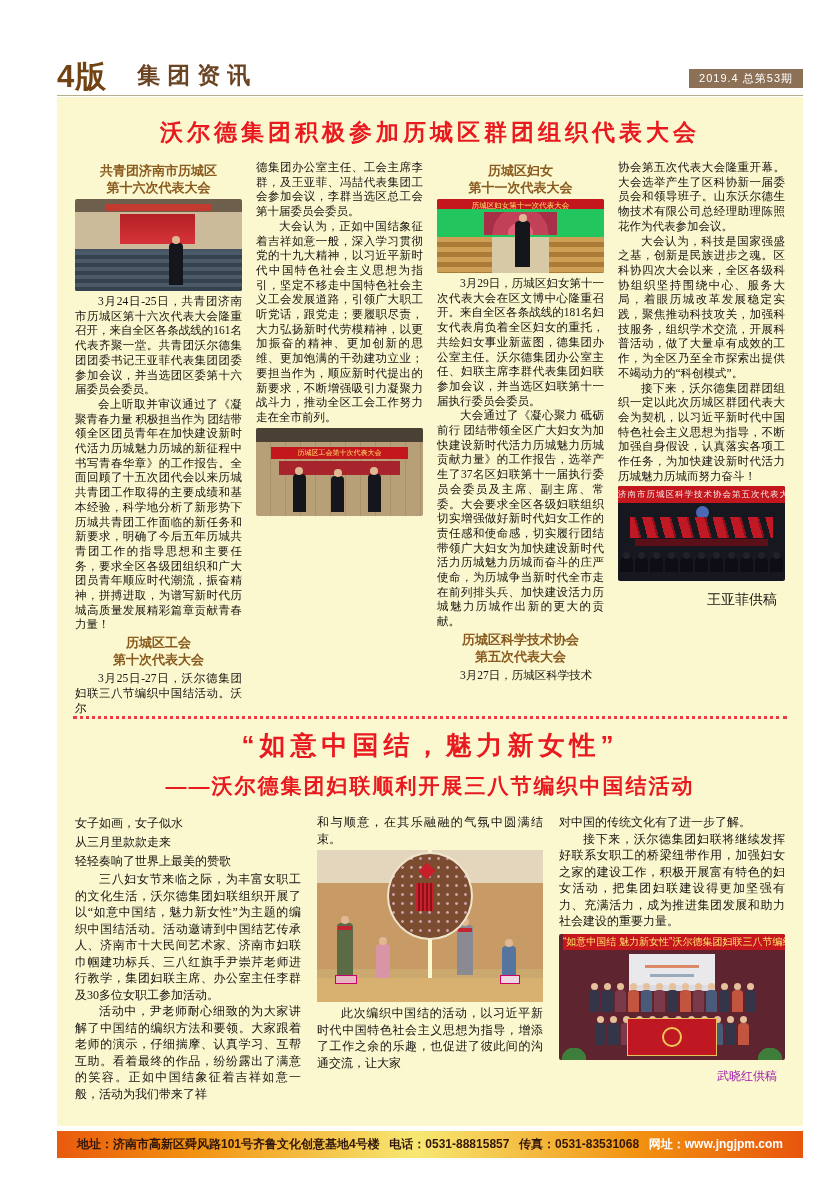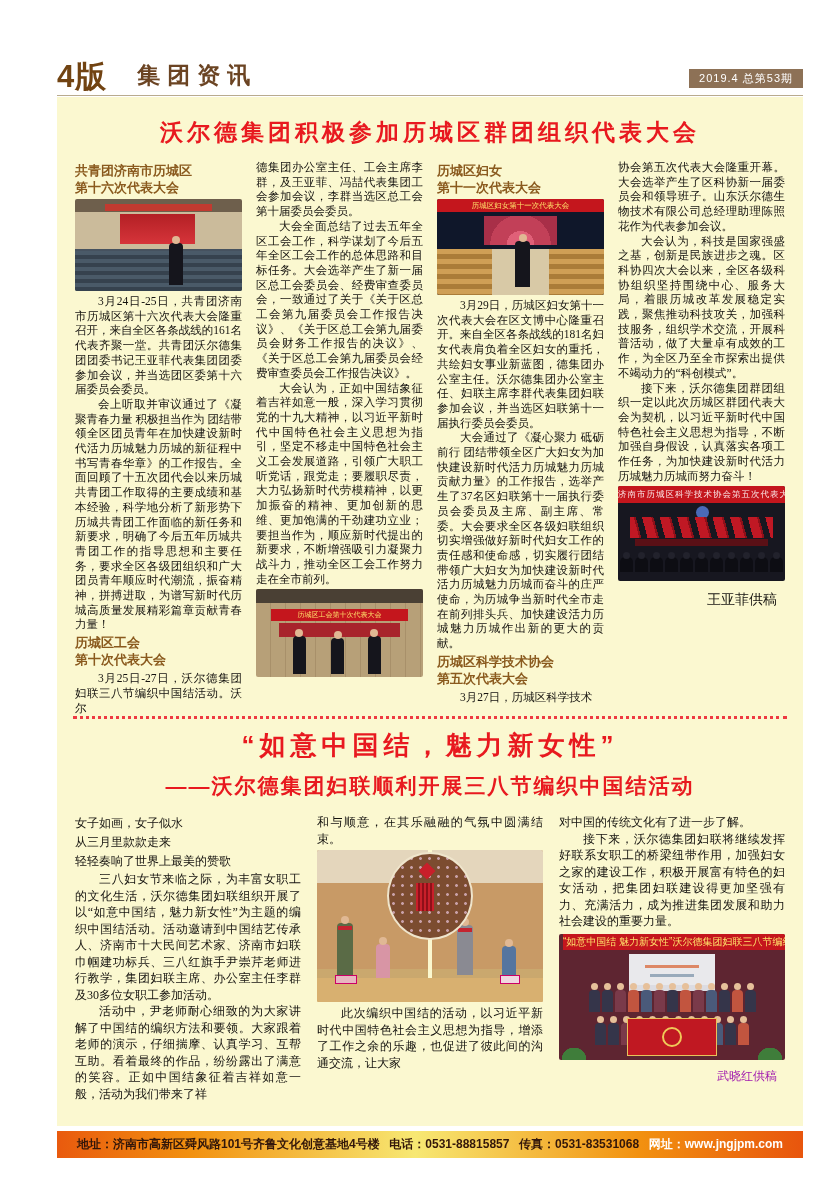--- a/index.html
+++ b/index.html
@@ -15,21 +15,21 @@
   .header-rule { position:absolute; left:57px; top:95px; width:746px; height:1px; background:#b9ab8e; }
 
   
   .panel { position:absolute; left:57px; top:97px; width:746px; height:1029px; background:#fbf8d0; }
 
   .a1-title { padding-top:20px; text-align:center; font-family:"Liberation Sans",sans-serif; font-weight:bold; font-size:23px; color:#e8191f; letter-spacing:4px; }
   .a1-cols { display:flex; gap:14px; padding:12px 18px 0; height:566px; overflow:hidden; }
   .a1-cols .col { flex:1; min-width:0; font-size:11.5px; line-height:14.7px; color:#15130f; text-align:justify; overflow:hidden; }
   .col p { text-align:justify; }
   p.ind { text-indent:2em; }
-  .subhead { font-family:"Liberation Sans",sans-serif; font-weight:bold; color:#8a5a1e; font-size:13px; line-height:17px; margin:2px 0 3px; }
+  .subhead { font-family:"Liberation Sans",sans-serif; font-weight:bold; color:#8a5a1e; text-align:center; font-size:13px; line-height:17px; margin:2px 0 3px; }
 
   .sep { margin:2px 16px 0; border-top:3px dotted #ee3a42; height:3px; }
 
   .a2-title1 { padding-top:9px; text-align:center; font-family:"Liberation Sans",sans-serif; font-weight:bold; font-size:26px; color:#e8191f; letter-spacing:5px; }
   .a2-title2 { text-align:center; font-family:"Liberation Sans",sans-serif; font-weight:bold; font-size:21px; color:#e8191f; letter-spacing:2px; margin-top:9px; }
   .a2-cols { display:flex; gap:16px; padding:14px 18px 0; height:328px; overflow:hidden; }
   .a2-cols .col { flex:1; min-width:0; font-size:12px; line-height:16.5px; color:#15130f; text-align:justify; overflow:hidden; }
   .poem p { line-height:19px; text-align:left; }
 
   .credit { text-align:right; font-size:14px; margin-top:12px; padding-right:8px; color:#15130f; }
@@ -44,21 +44,21 @@
   .ph1 .screen { position:absolute; left:27%; top:16%; width:45%; height:33%; background:linear-gradient(180deg,#b32025,#d6343a); }
   .ph1 .seats { position:absolute; left:0; right:0; bottom:0; height:44%; background:repeating-linear-gradient(180deg,#4a5a68 0 4px,#36424e 4px 8px); }
   .fig { position:absolute; background:#15151c; border-radius:4px 4px 0 0; }
   .fig::before { content:""; position:absolute; top:-7px; left:50%; transform:translateX(-50%); width:8px; height:8px; border-radius:50%; background:#e0b894; }
 
   .ph2 { height:88px; background:repeating-linear-gradient(90deg,#b7a078 0 14px,#a8906a 14px 15px); }
   .ph2 .ceil { position:absolute; top:0; left:0; right:0; height:16%; background:#4a4034; }
   .ph2 .ban2 { top:22%; left:9%; right:9%; height:14%; font-size:7px; line-height:12px; }
   .ph2 .stage { position:absolute; top:38%; left:14%; right:14%; height:16%; background:#a8242c; }
 
-  .ph3 { height:96px; background:#0f172a; }
+  .ph3 { height:74px; background:#22c55e; }
   .ph3 .ban3 { top:0; left:0; right:0; height:14%; font-size:7.5px; line-height:13px; }
   .ph3 .fan { position:absolute; left:28%; top:18%; width:44%; height:30%; background:radial-gradient(circle at 50% 100%,#e06078 0 30%,#c24058 30% 65%,#a82f48 65% 100%); }
   .ph3 .seatsL { position:absolute; left:0; bottom:0; width:33%; height:48%; background:repeating-linear-gradient(180deg,#cf9f55 0 5px,#aa7c38 5px 10px); }
   .ph3 .seatsR { position:absolute; right:0; bottom:0; width:33%; height:48%; background:repeating-linear-gradient(180deg,#cf9f55 0 5px,#aa7c38 5px 10px); }
   .ph3 .aisle { position:absolute; left:33%; right:33%; bottom:0; height:48%; background:#d8c9a6; }
 
   .ph4 { height:95px; background:#171720; }
   .ph4 .ban4 { top:0; left:0; right:0; height:17%; font-size:8.5px; line-height:16px; color:#fbe9e9; letter-spacing:1px; }
   .ph4 .emblem { position:absolute; left:47%; top:21%; width:13px; height:13px; border-radius:50%; background:#4a6ab8; }
   .ph4 .flags { position:absolute; top:32%; left:7%; right:7%; height:22%; background:repeating-linear-gradient(75deg,#c01824 0 9px,#8e1019 9px 11px,rgba(0,0,0,0) 11px 17px); }
@@ -139,21 +139,20 @@
         <p class="ind">会上听取并审议通过了《凝聚青春力量 积极担当作为 团结带领全区团员青年在加快建设新时代活力历城魅力历城的新征程中书写青春华章》的工作报告。全面回顾了十五次团代会以来历城共青团工作取得的主要成绩和基本经验，科学地分析了新形势下历城共青团工作面临的新任务和新要求，明确了今后五年历城共青团工作的指导思想和主要任务，要求全区各级团组织和广大团员青年顺应时代潮流，振奋精神，拼搏进取，为谱写新时代历城高质量发展精彩篇章贡献青春力量！</p>
         <div class="subhead">
           <div>历城区工会</div>
           <div>第十次代表大会</div>
         </div>
         <p class="ind">3月25日-27日，沃尔德集团妇联三八节编织中国结活动。沃尔</p>
       </div>
 
       <div class="col">
         <p>德集团办公室主任、工会主席李群，及王亚菲、冯喆代表集团工会参加会议，李群当选区总工会第十届委员会委员。</p>
-        <p class="ind">大会全面总结了过去五年全区工会工作，科学谋划了今后五年全区工会工作的总体思路和目标任务。大会选举产生了新一届区总工会委员会、经费审查委员会，一致通过了关于《关于区总工会第九届委员会工作报告决议》、《关于区总工会第九届委员会财务工作报告的决议》、《关于区总工会第九届委员会经费审查委员会工作报告决议》。</p>
         <p class="ind">大会认为，正如中国结象征着吉祥如意一般，深入学习贯彻党的十九大精神，以习近平新时代中国特色社会主义思想为指引，坚定不移走中国特色社会主义工会发展道路，引领广大职工听党话，跟党走；要履职尽责，大力弘扬新时代劳模精神，以更加振奋的精神、更加创新的思维、更加饱满的干劲建功立业；要担当作为，顺应新时代提出的新要求，不断增强吸引力凝聚力战斗力，推动全区工会工作努力走在全市前列。</p>
         <div class="photo ph2">
           <div class="ceil"></div>
           <div class="pbanner ban2">历城区工会第十次代表大会</div>
           <div class="stage"></div>
           <div class="fig" style="left:22%;bottom:4%;width:13px;height:38px;"></div>
           <div class="fig" style="left:45%;bottom:4%;width:13px;height:36px;"></div>
           <div class="fig" style="left:67%;bottom:4%;width:13px;height:38px;"></div>
         </div>
       </div>

